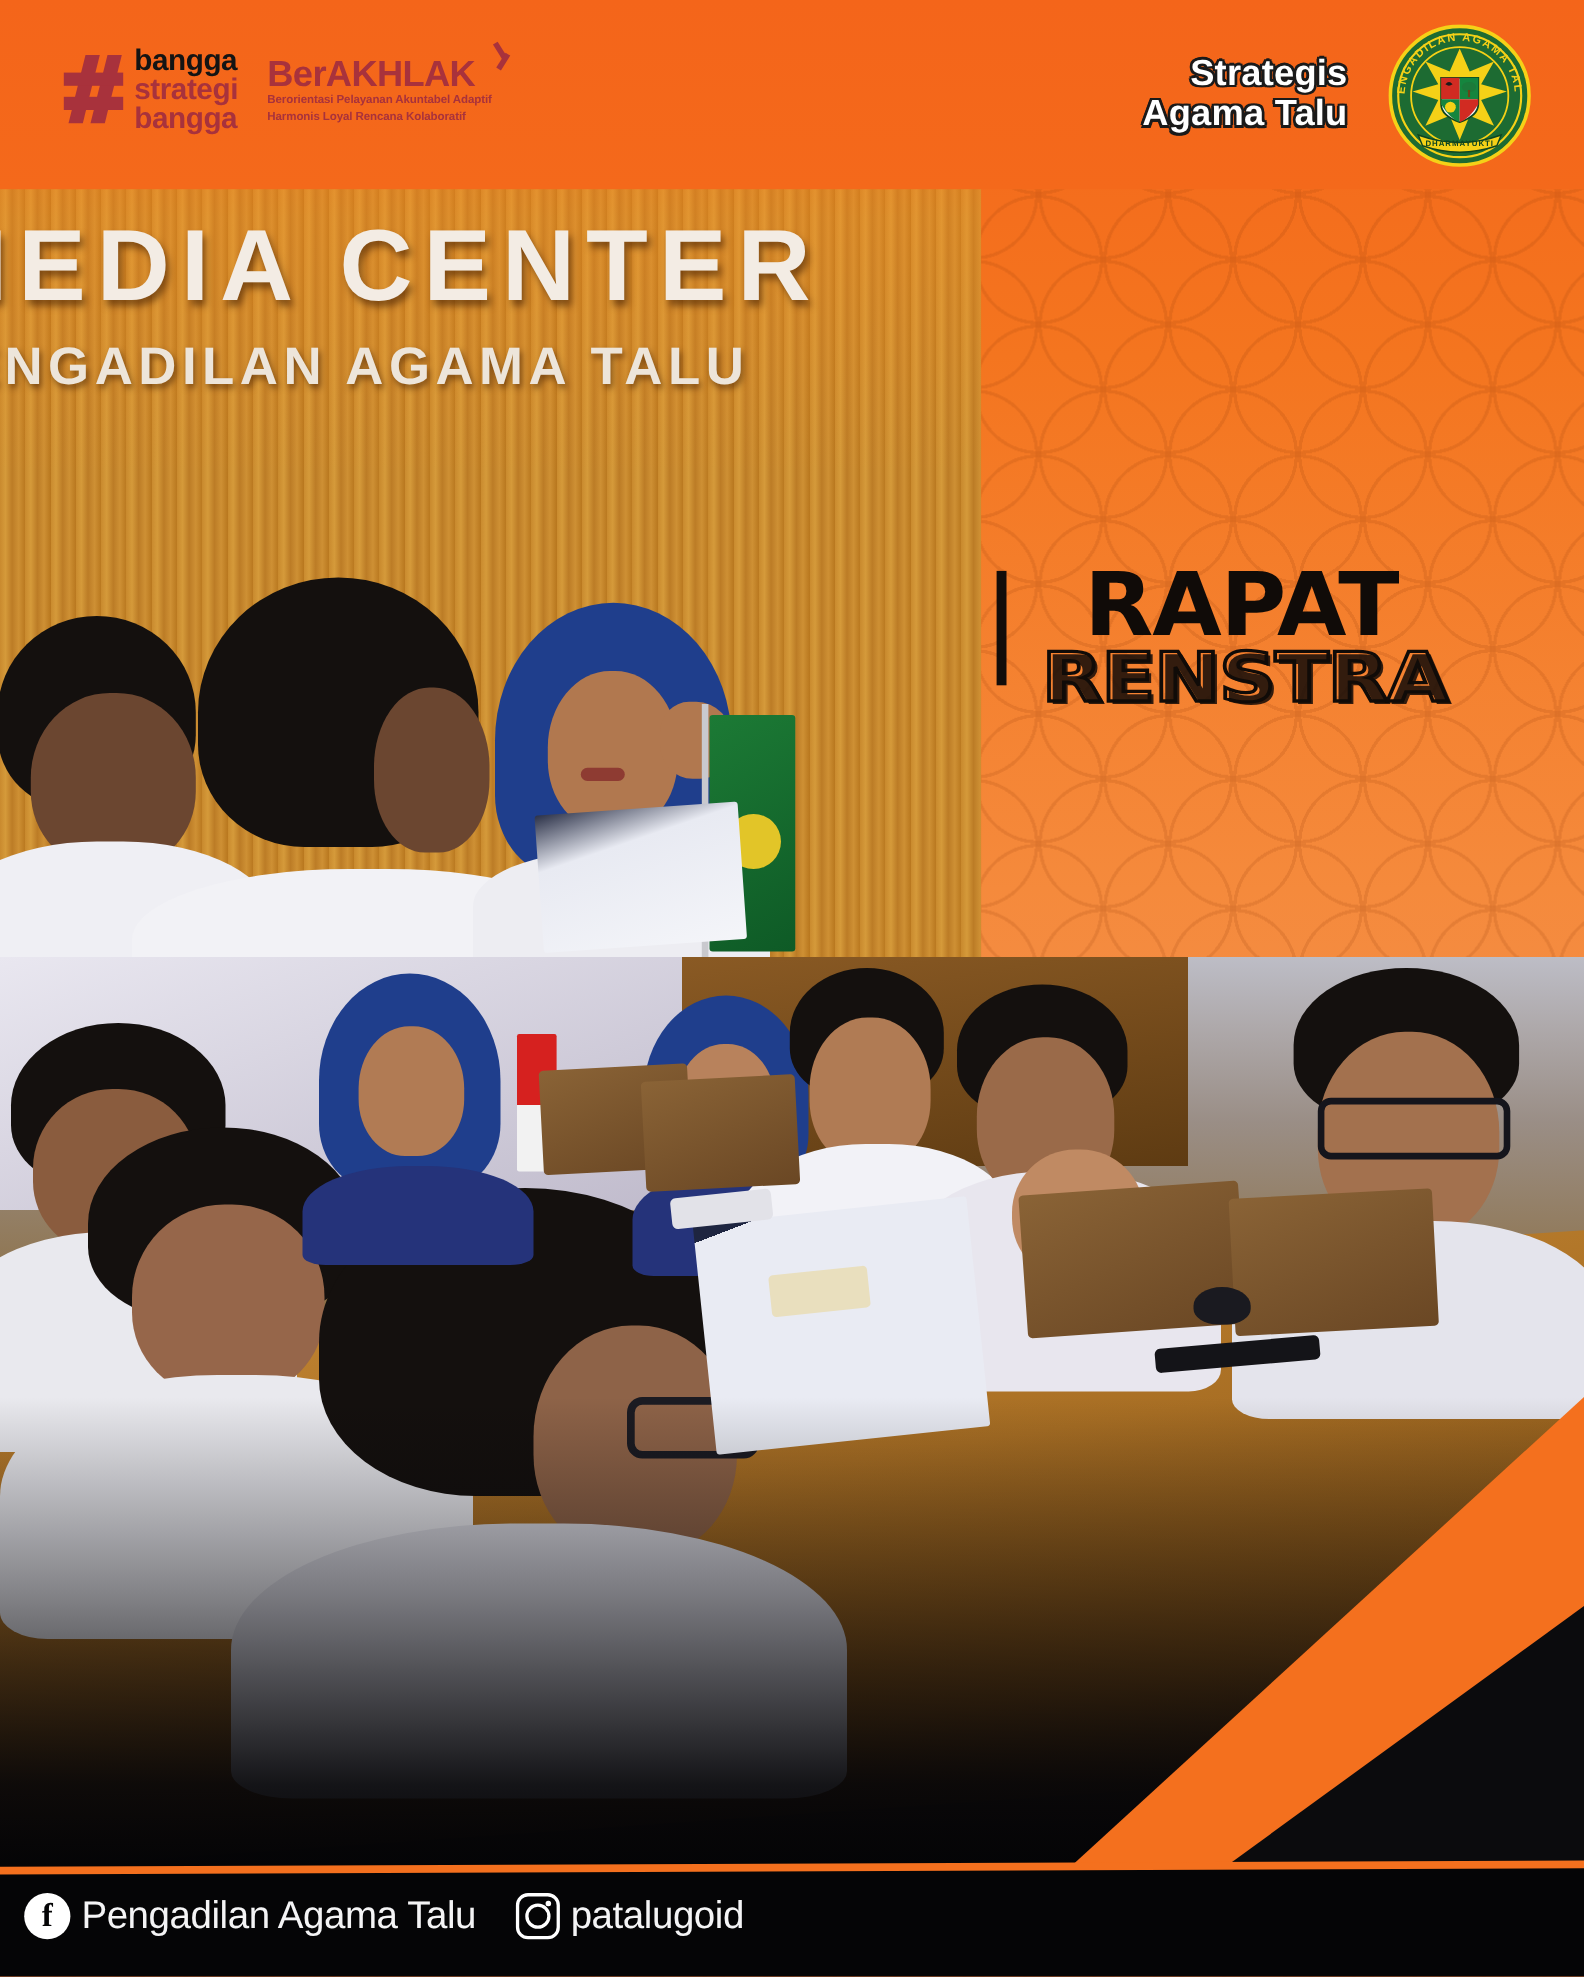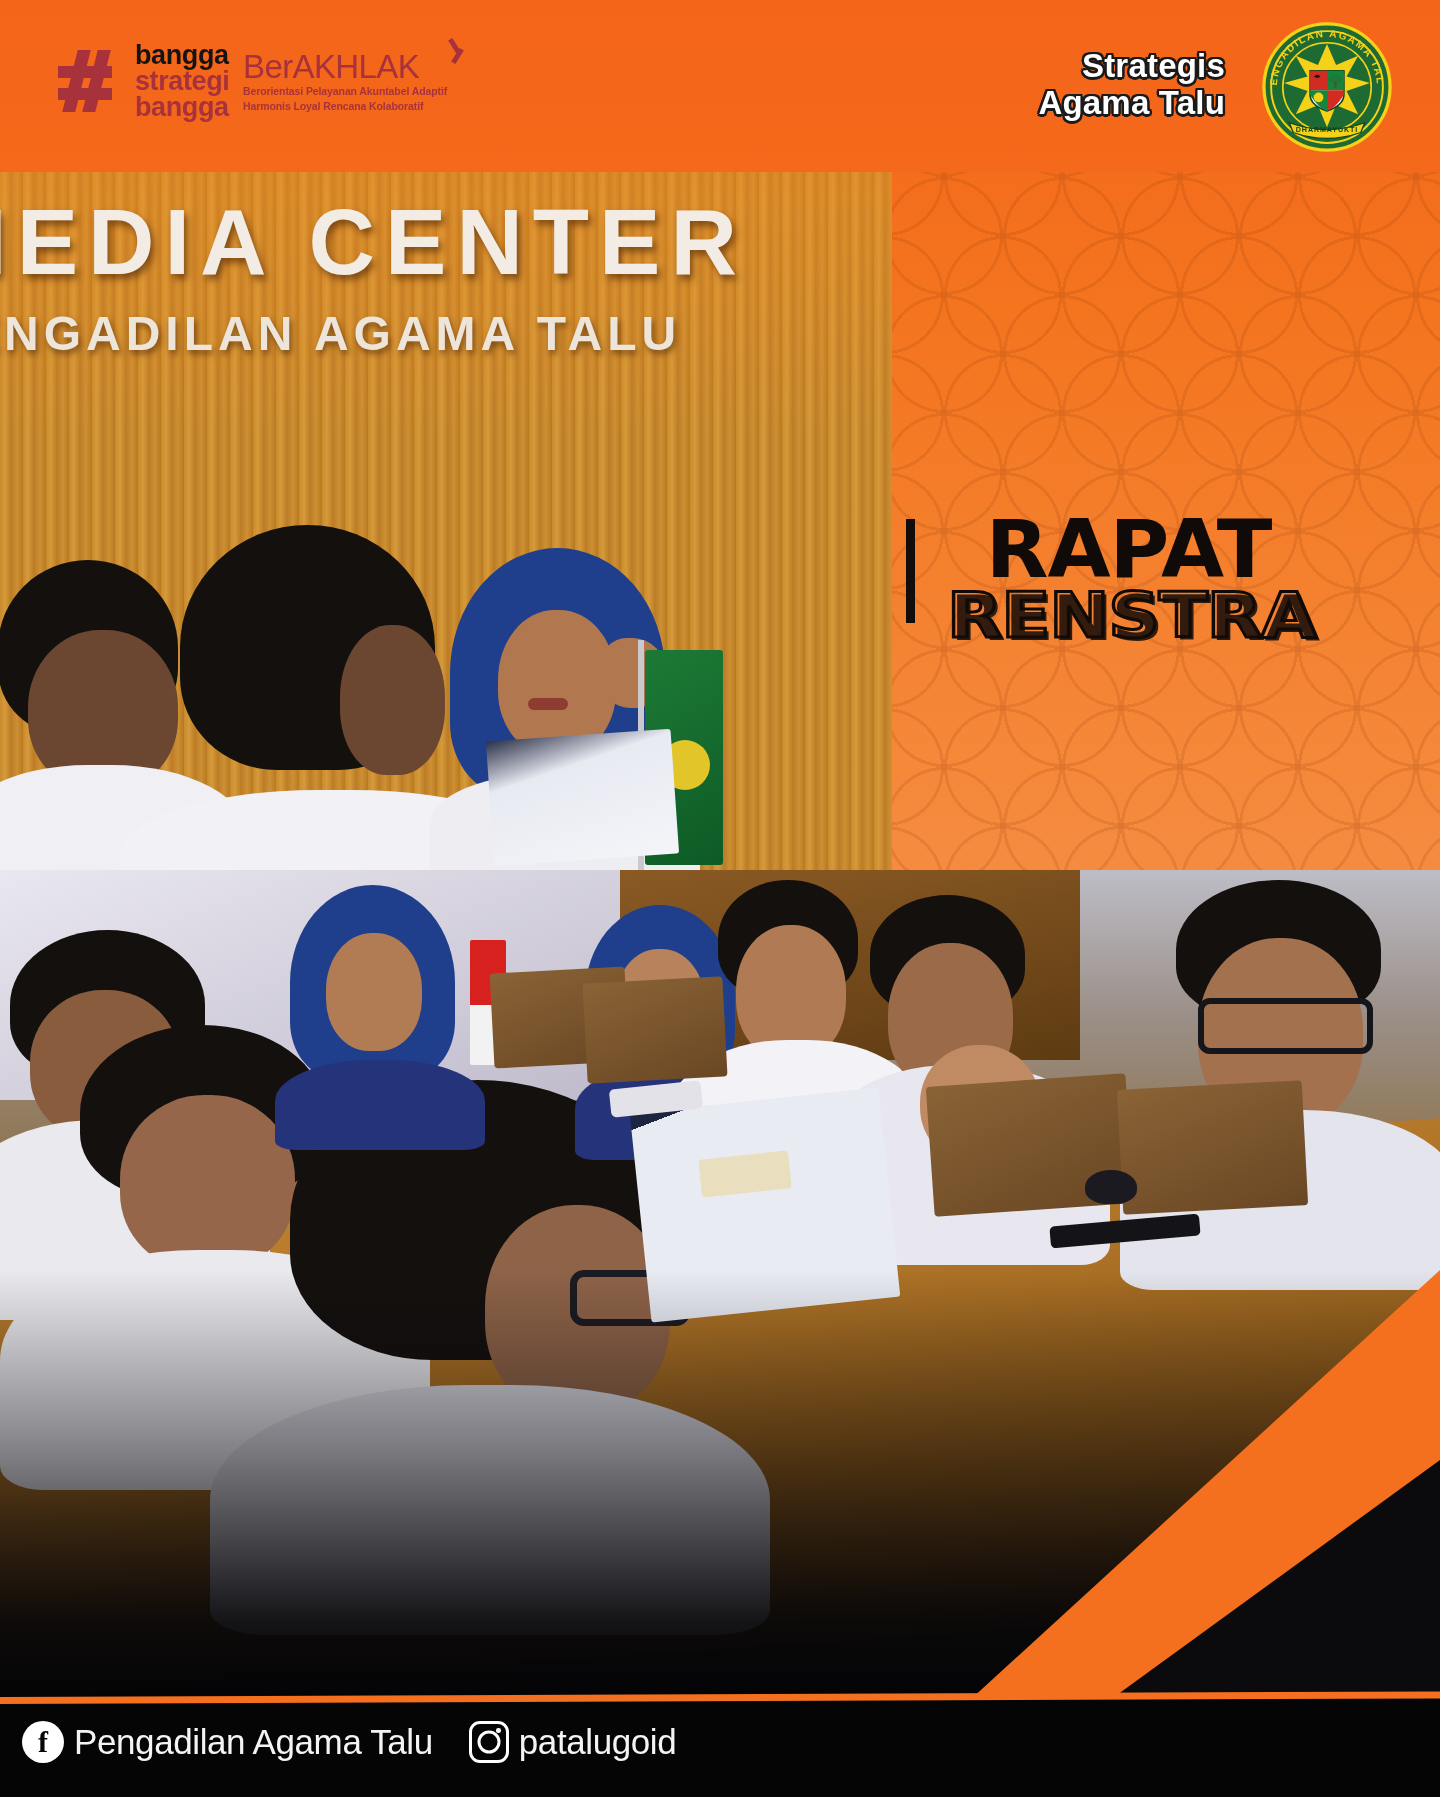--- a/index.html
+++ b/index.html
@@ -35,28 +35,28 @@
   }
 
   
   .bangga{position:absolute;left:58px;top:42px;display:flex;align-items:center;gap:10px;}
   .bangga .hash{position:relative;width:54px;height:62px;}
   .bangga .hash i{position:absolute;background:#A8323C;display:block;}
   .bangga .hash i.v1{left:12px;top:0;width:13px;height:62px;transform:skewX(-14deg);}
   .bangga .hash i.v2{left:32px;top:0;width:13px;height:62px;transform:skewX(-14deg);}
   .bangga .hash i.h1{left:0;top:16px;width:54px;height:12px;}
   .bangga .hash i.h2{left:0;top:38px;width:54px;height:12px;}
-  .bangga .words{line-height:.97;font-weight:700;font-size:27px;letter-spacing:-.4px;margin-left:13px;}
+  .bangga .words{line-height:.97;font-weight:700;font-size:27px;letter-spacing:-.4px;}
   .bangga .w1{color:#141414;}
   .bangga .w2{color:#A8323C;}
   .bangga .w3{color:#A8323C;}
 
   
   .berakhlak{position:absolute;left:243px;top:50px;}
-  .berakhlak .main{font-size:33px;font-weight:400;color:#A8323C;letter-spacing:-.6px;line-height:1;position:relative;}
+  .berakhlak .main{font-size:33px;font-weight:700;color:#A8323C;letter-spacing:-.6px;line-height:1;position:relative;}
   .berakhlak .arrow{position:absolute;right:-22px;top:-14px;width:17px;height:26px;}
   .berakhlak .arrow:before{content:"";position:absolute;left:0;top:2px;width:5px;height:16px;background:#A8323C;transform:rotate(-32deg);}
   .berakhlak .arrow:after{content:"";position:absolute;left:3px;top:12px;width:5px;height:16px;background:#A8323C;transform:rotate(32deg);}
   .berakhlak .sub{font-size:10.5px;font-weight:700;color:#A8323C;line-height:1.28;margin-top:2px;letter-spacing:-.1px;white-space:nowrap;}
 
   
   .court-title{
     position:absolute;right:215px;top:48px;text-align:right;
     font-size:33px;font-weight:800;line-height:1.12;color:#FFFFFF;
     letter-spacing:.2px;

